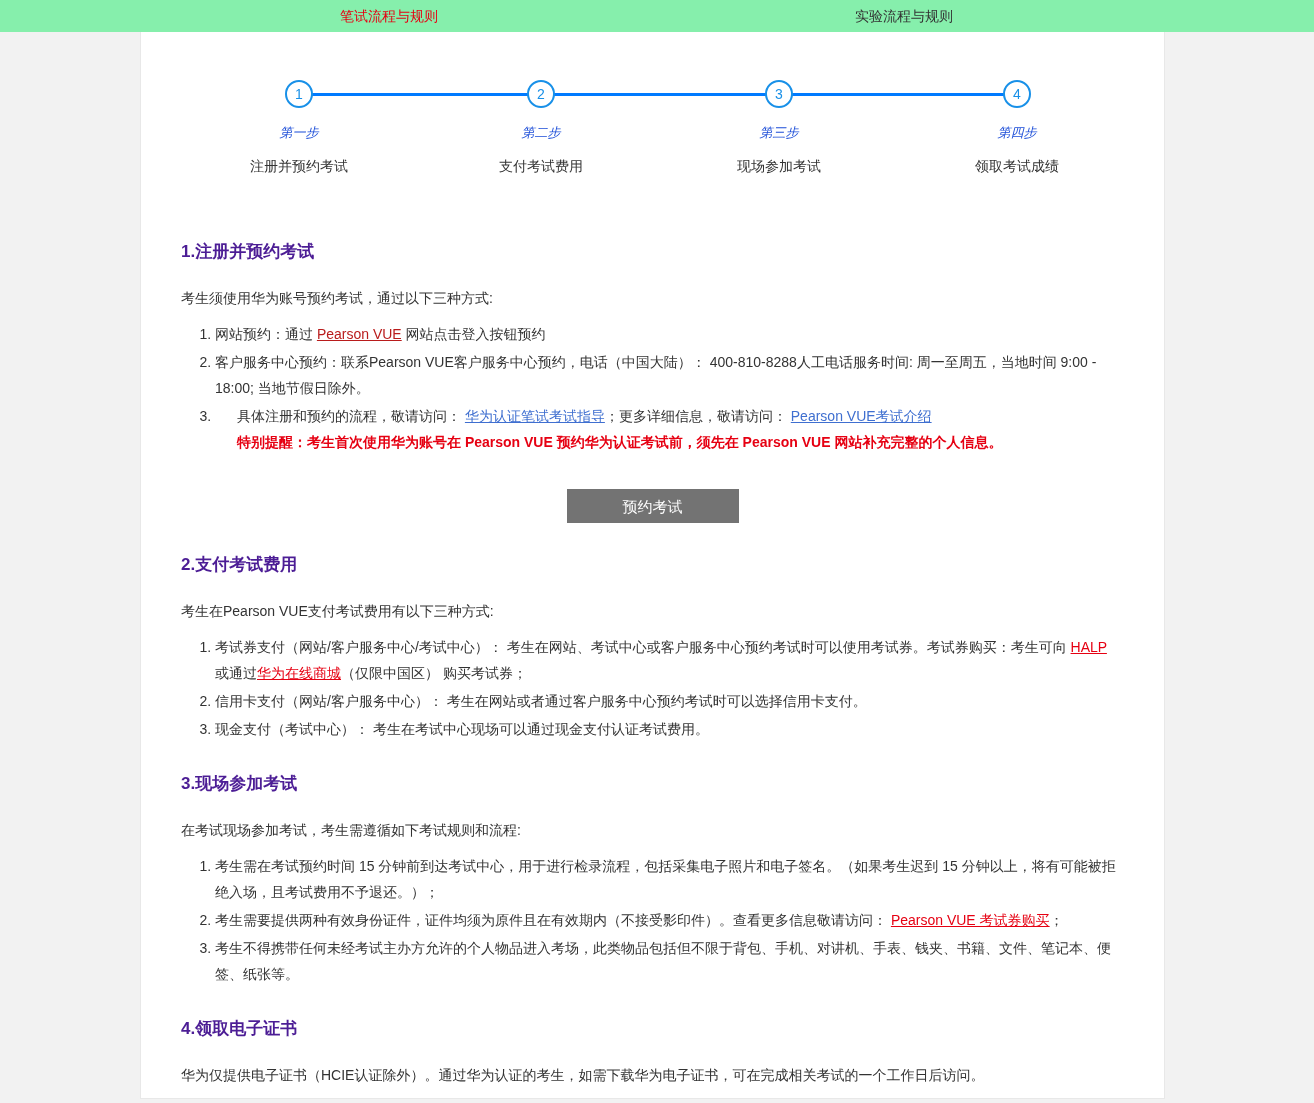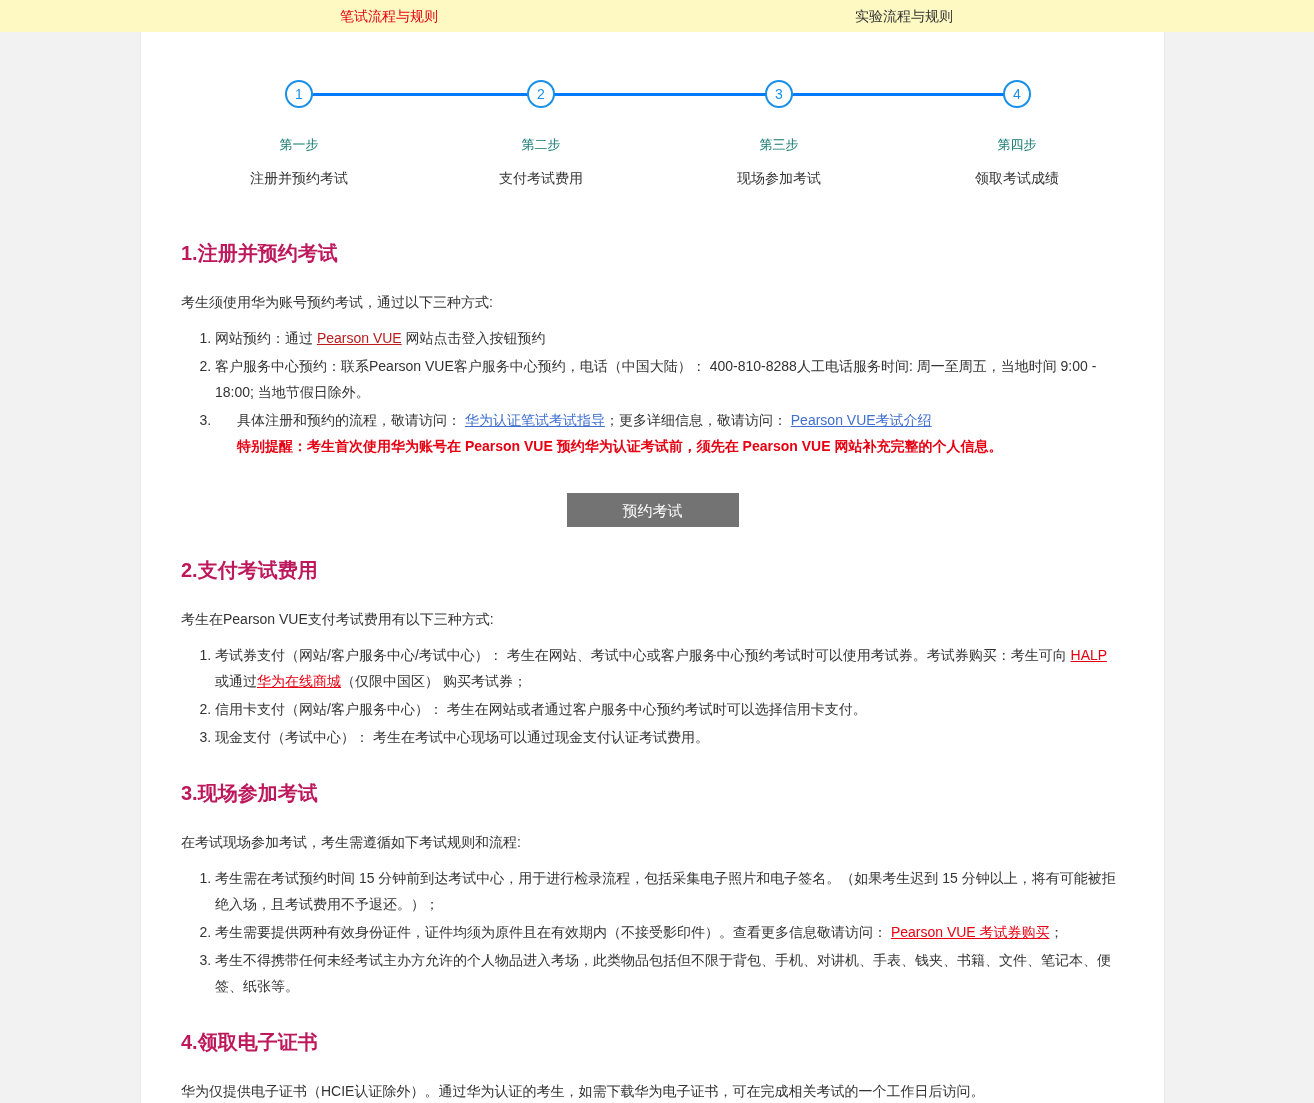--- a/index.html
+++ b/index.html
@@ -12,21 +12,21 @@
   .page {
     width: 1314px;
     min-height: 1103px;
     margin: 0 auto;
     background: #f2f2f2;
     position: relative;
   }
   
   .tabbar {
     height: 32px;
-    background: #fef9c3;
+    background: #86efac;
     display: flex;
     align-items: center;
     position: relative;
   }
   .tab {
     position: absolute;
     top: 0;
     height: 32px;
     line-height: 32px;
     font-size: 14px;
@@ -79,38 +79,39 @@
     background: #ffffff;
     color: #1890e8;
     font-size: 14px;
     line-height: 24px;
     text-align: center;
     margin: 0 auto;
     position: relative;
     z-index: 2;
   }
   .step-sub {
-    margin-top: 28px;
+    margin-top: 16px;
     font-size: 13px;
-    color: #0f766e;
+    color: #1d4ed8;
+    font-style: italic;
   }
   .step-label {
     margin-top: 16px;
     font-size: 14px;
     color: #333;
   }
 
   
   .section {
     padding: 0 40px;
   }
   h2.sec-title {
-    font-size: 20px;
+    font-size: 17px;
     font-weight: bold;
-    color: #be185d;
+    color: #4c1d95;
     margin: 30px 0 22px 0;
   }
   .para {
     font-size: 14px;
     color: #333;
     line-height: 26px;
     margin: 0 0 10px 0;
   }
   ol.list {
     margin: 0 0 4px 0;

